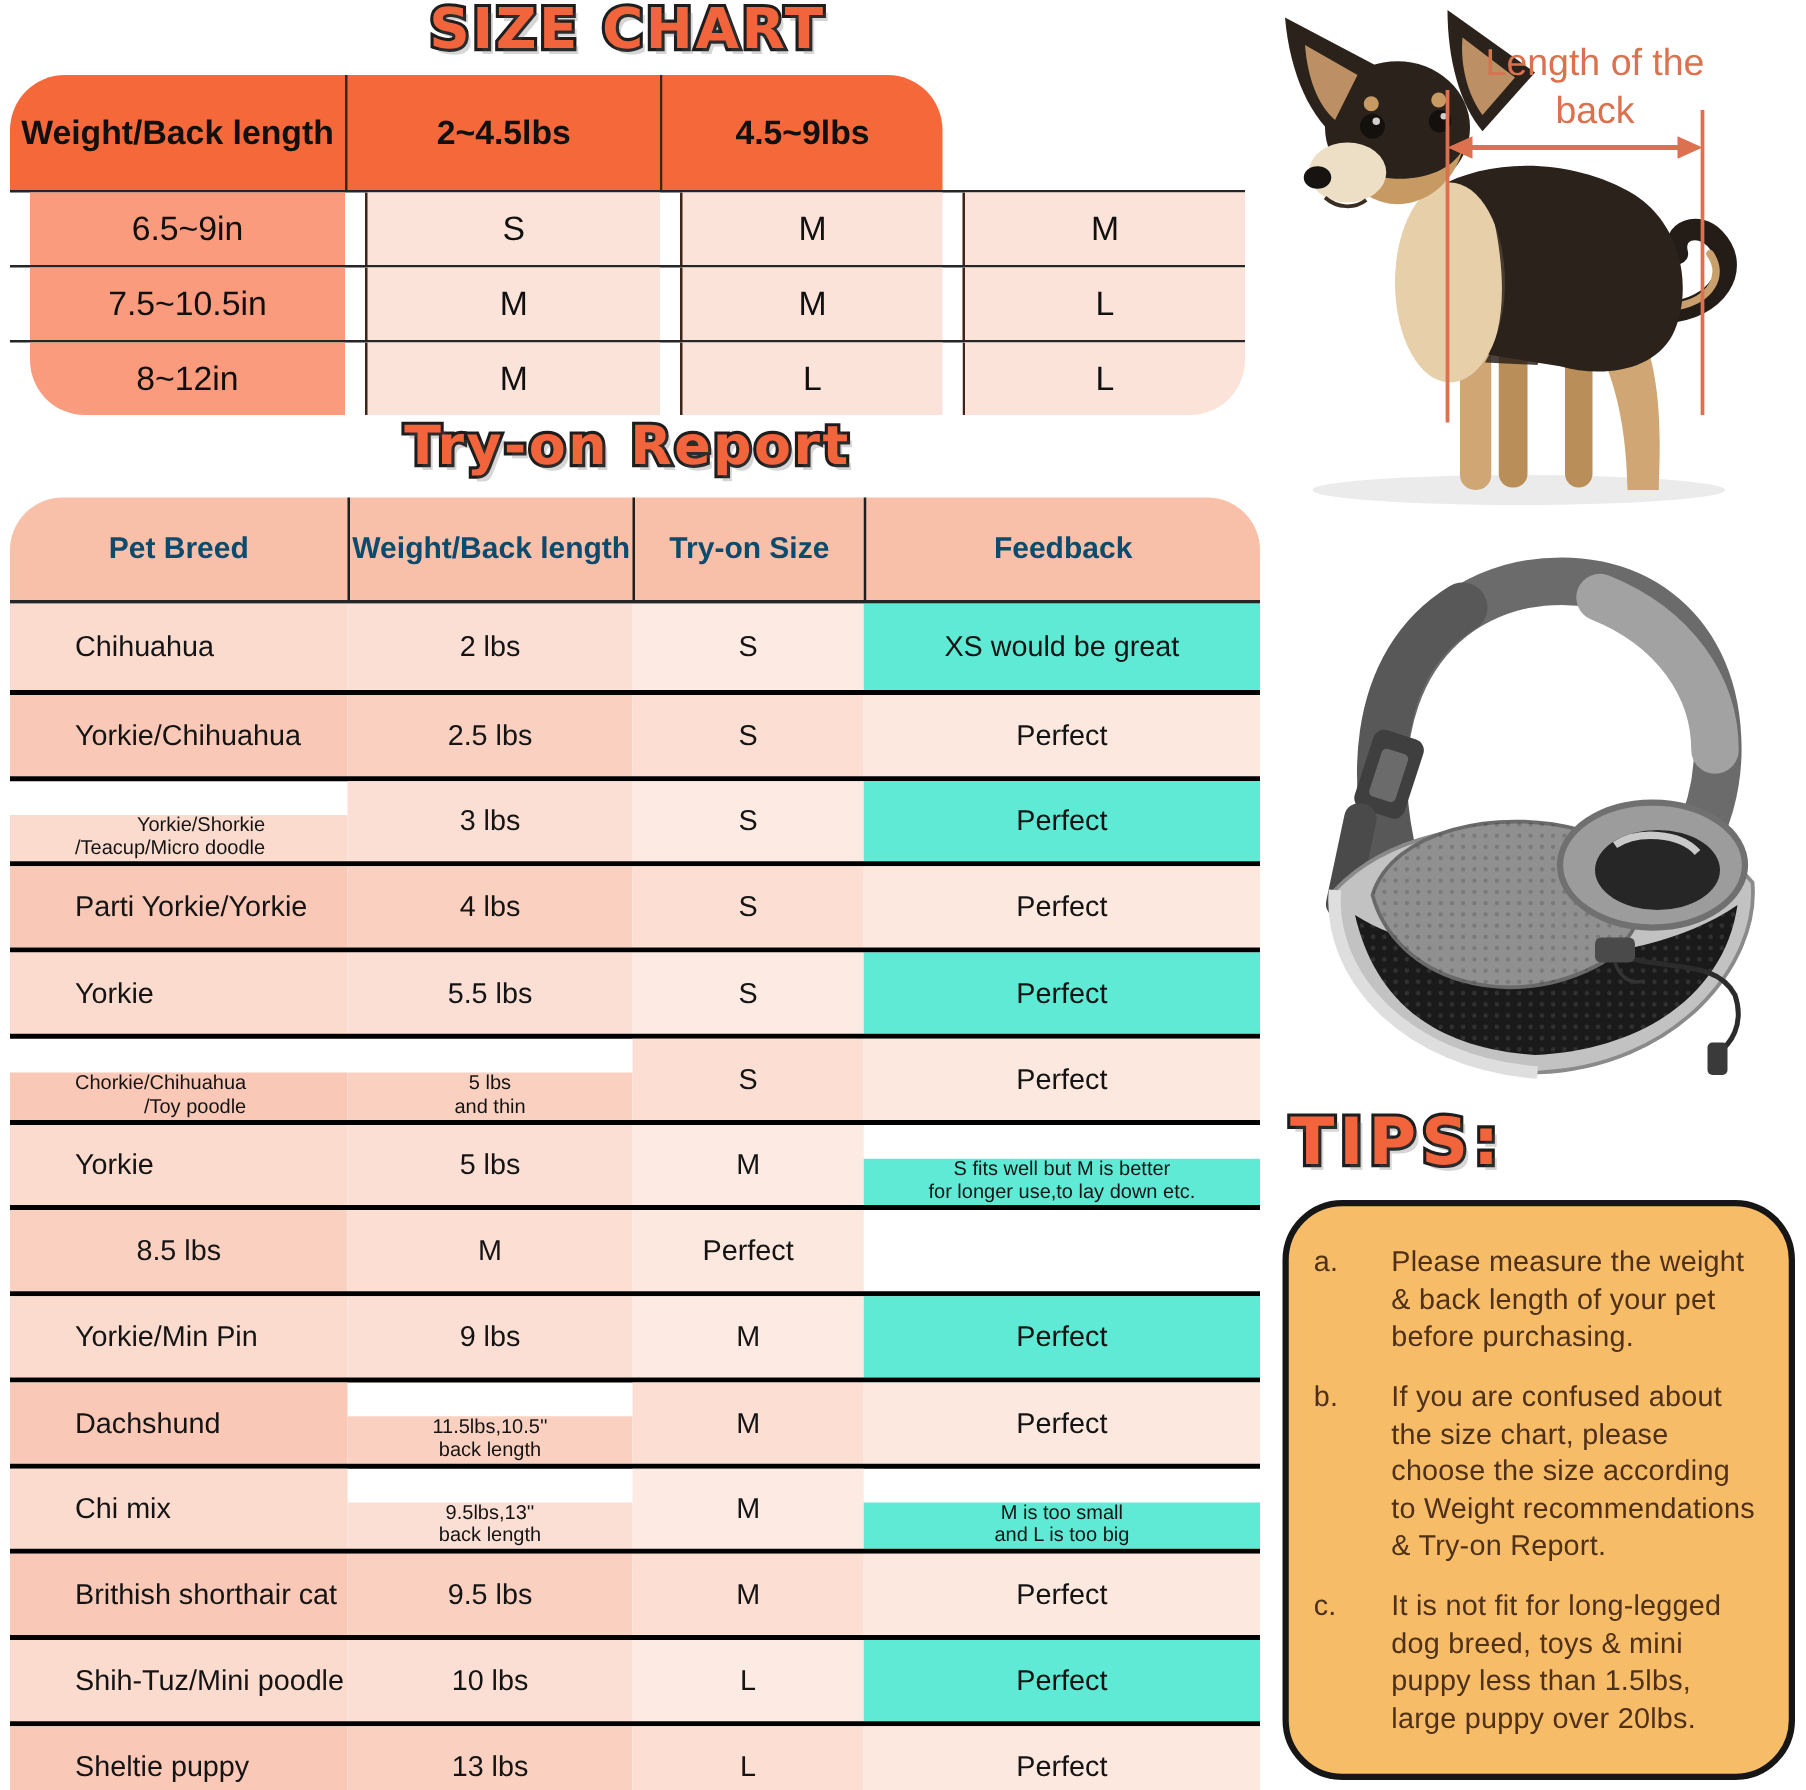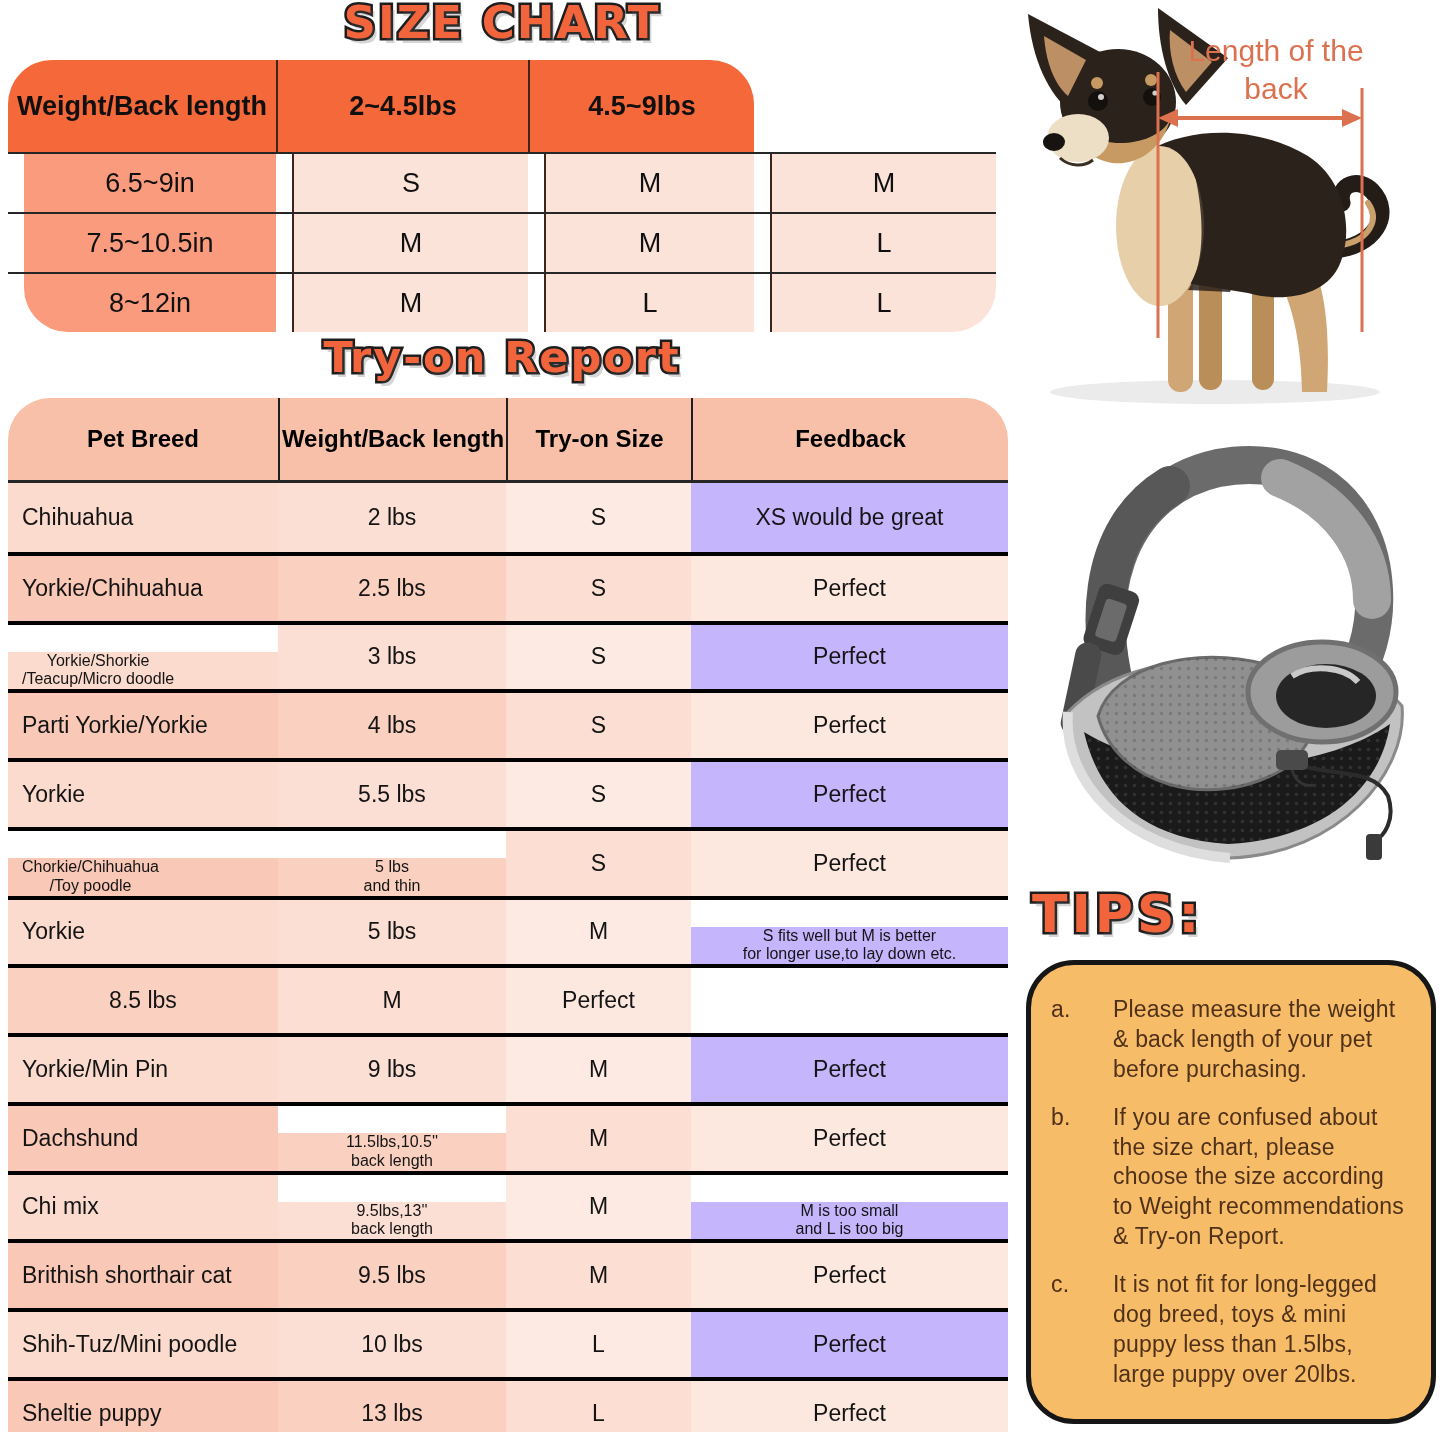--- a/index.html
+++ b/index.html
@@ -47,31 +47,31 @@
   .sc-row:last-child .sc-cell:last-child{border-bottom-right-radius:44px;}
 
   
   #tryon-table{position:absolute;left:8px;top:398px;width:1000px;height:1034px;
                display:flex;flex-direction:column;}
   .tr-header{display:grid;grid-template-columns:270px 228px 185px 317px;height:82px;
              background:var(--tryon-header,#f8c0a8);
              border-bottom:3px solid #262626;
              border-top-left-radius:42px;border-top-right-radius:42px;flex:none;}
   .tr-header .tr-cell{display:flex;align-items:center;justify-content:center;
-             font-weight:bold;font-size:24px;color:#000000;border-left:2px solid #1f1f1f;}
+             font-weight:bold;font-size:24px;color:#0c4a6e;border-left:2px solid #1f1f1f;}
   .tr-header .tr-cell:first-child{border-left:none;}
   .tr-body{flex:1;display:grid;grid-auto-rows:1fr;}
   .tr-row{display:grid;grid-template-columns:270px 228px 185px 317px;border-top:4px solid #000000;}
   .tr-row:first-child{border-top:none;}
   .tr-cell{display:flex;align-items:center;justify-content:center;text-align:center;
            font-size:23px;line-height:1.18;white-space:pre-line;color:#141414;}
-  .tr-cell.breed{justify-content:flex-start;text-align:center;padding-left:14px;}
+  .tr-cell.breed{justify-content:flex-start;text-align:right;padding-left:52px;}
   .tr-cell.small{font-size:16px;margin-top:27px;}
   .tr-row.light .c0{background:#fbdbce}.tr-row.light .c1{background:#fcdfd4}
-  .tr-row.light .c2{background:#fdeae2}.tr-row.light .c3{background:#c4b5fd}
+  .tr-row.light .c2{background:#fdeae2}.tr-row.light .c3{background:#5eead4}
   .tr-row.dark  .c0{background:#f9c8b6}.tr-row.dark  .c1{background:#fad1c1}
   .tr-row.dark  .c2{background:#fcded2}.tr-row.dark  .c3{background:#fde8df}
 
   
   #dog-figure{position:absolute;left:1000px;top:0;width:445px;height:408px;}
   #dog-figure svg{position:absolute;inset:0;}
   #back-length-label{
     position:absolute;left:188px;top:32px;width:176px;
     font-size:30px;line-height:1.25;text-align:center;
     color:var(--annotation-orange,#dc7150);

